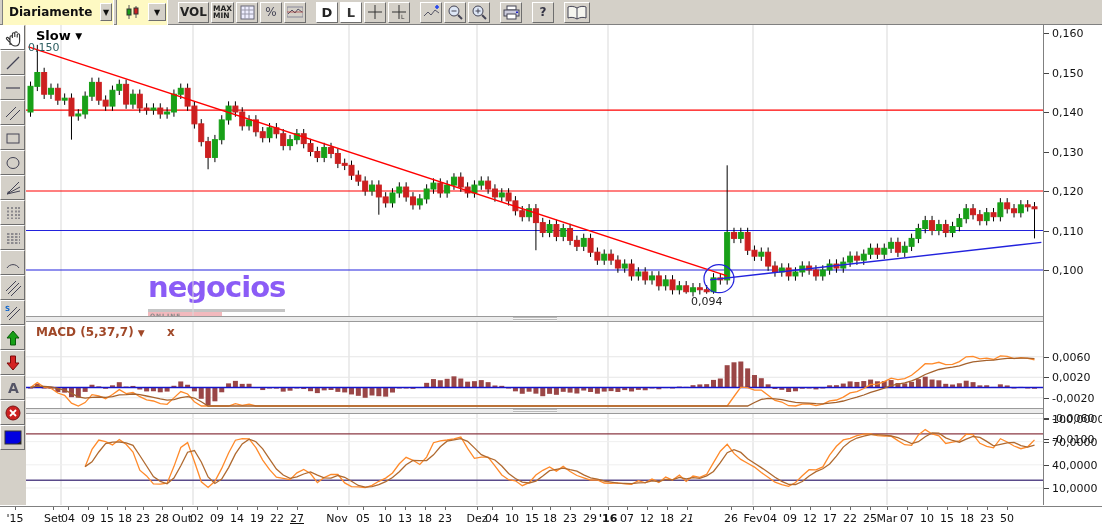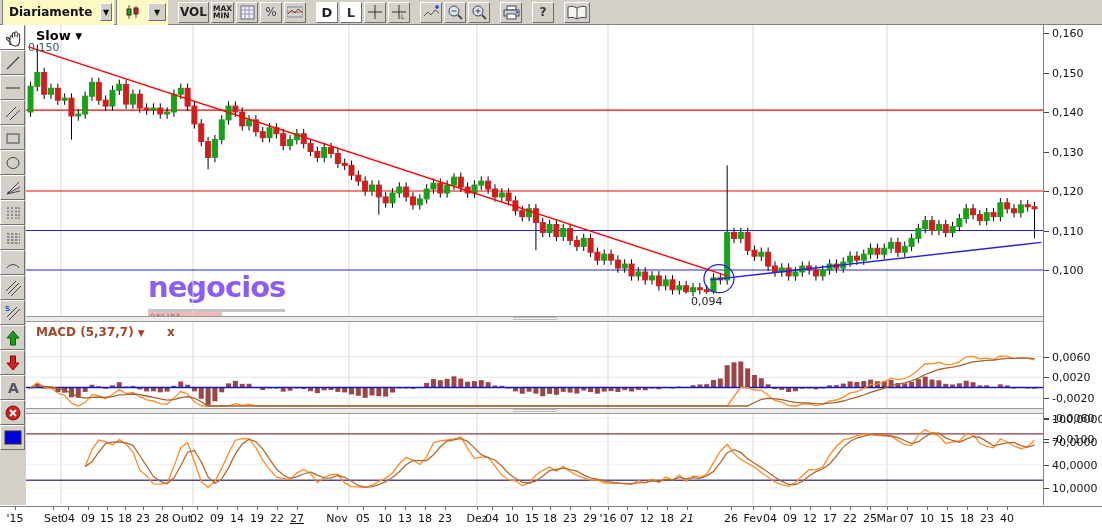--- a/index.html
+++ b/index.html
@@ -864,21 +864,21 @@
       <div class="xtick" style="left: 512px;">10</div>
       <div class="xdash" style="left: 532px;"></div>
       <div class="xtick" style="left: 532px;">15</div>
       <div class="xdash" style="left: 550px;"></div>
       <div class="xtick" style="left: 550px;">18</div>
       <div class="xdash" style="left: 570px;"></div>
       <div class="xtick" style="left: 570px;">23</div>
       <div class="xdash" style="left: 590px;"></div>
       <div class="xtick" style="left: 590px;">29</div>
       <div class="xdash" style="left: 608px;"></div>
-      <div class="xtick" style="left: 608px;">'16</div>
+      <div class="xtick" style="left: 608px; font-weight: bold;">'16</div>
       <div class="xdash" style="left: 627px;"></div>
       <div class="xtick" style="left: 627px;">07</div>
       <div class="xdash" style="left: 647px;"></div>
       <div class="xtick" style="left: 647px;">12</div>
       <div class="xdash" style="left: 667px;"></div>
       <div class="xtick" style="left: 667px;">18</div>
       <div class="xdash" style="left: 687px;"></div>
       <div class="xtick" style="left: 687px; font-style: italic;">21</div>
       <div class="xdash" style="left: 731px;"></div>
       <div class="xtick" style="left: 731px;">26</div>
@@ -902,16 +902,16 @@
       <div class="xtick" style="left: 907px;">07</div>
       <div class="xdash" style="left: 927px;"></div>
       <div class="xtick" style="left: 927px;">10</div>
       <div class="xdash" style="left: 947px;"></div>
       <div class="xtick" style="left: 947px;">15</div>
       <div class="xdash" style="left: 967px;"></div>
       <div class="xtick" style="left: 967px;">18</div>
       <div class="xdash" style="left: 987px;"></div>
       <div class="xtick" style="left: 987px;">23</div>
       <div class="xdash" style="left: 1007px;"></div>
-      <div class="xtick" style="left: 1007px;">40</div>
+      <div class="xtick" style="left: 1007px;">50</div>
     </div>
 
 </div>
 
 </body></html>

